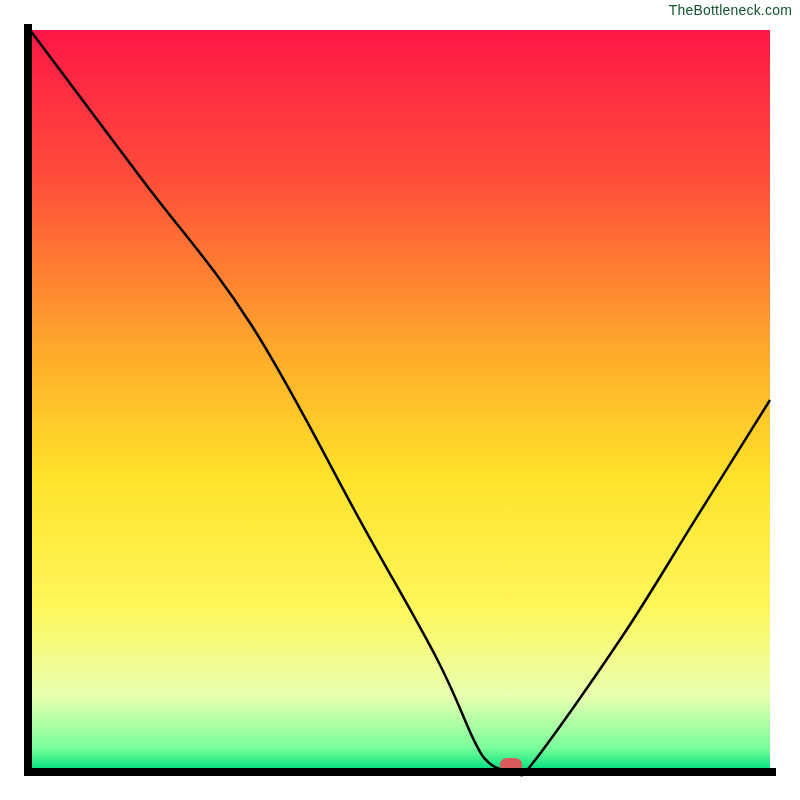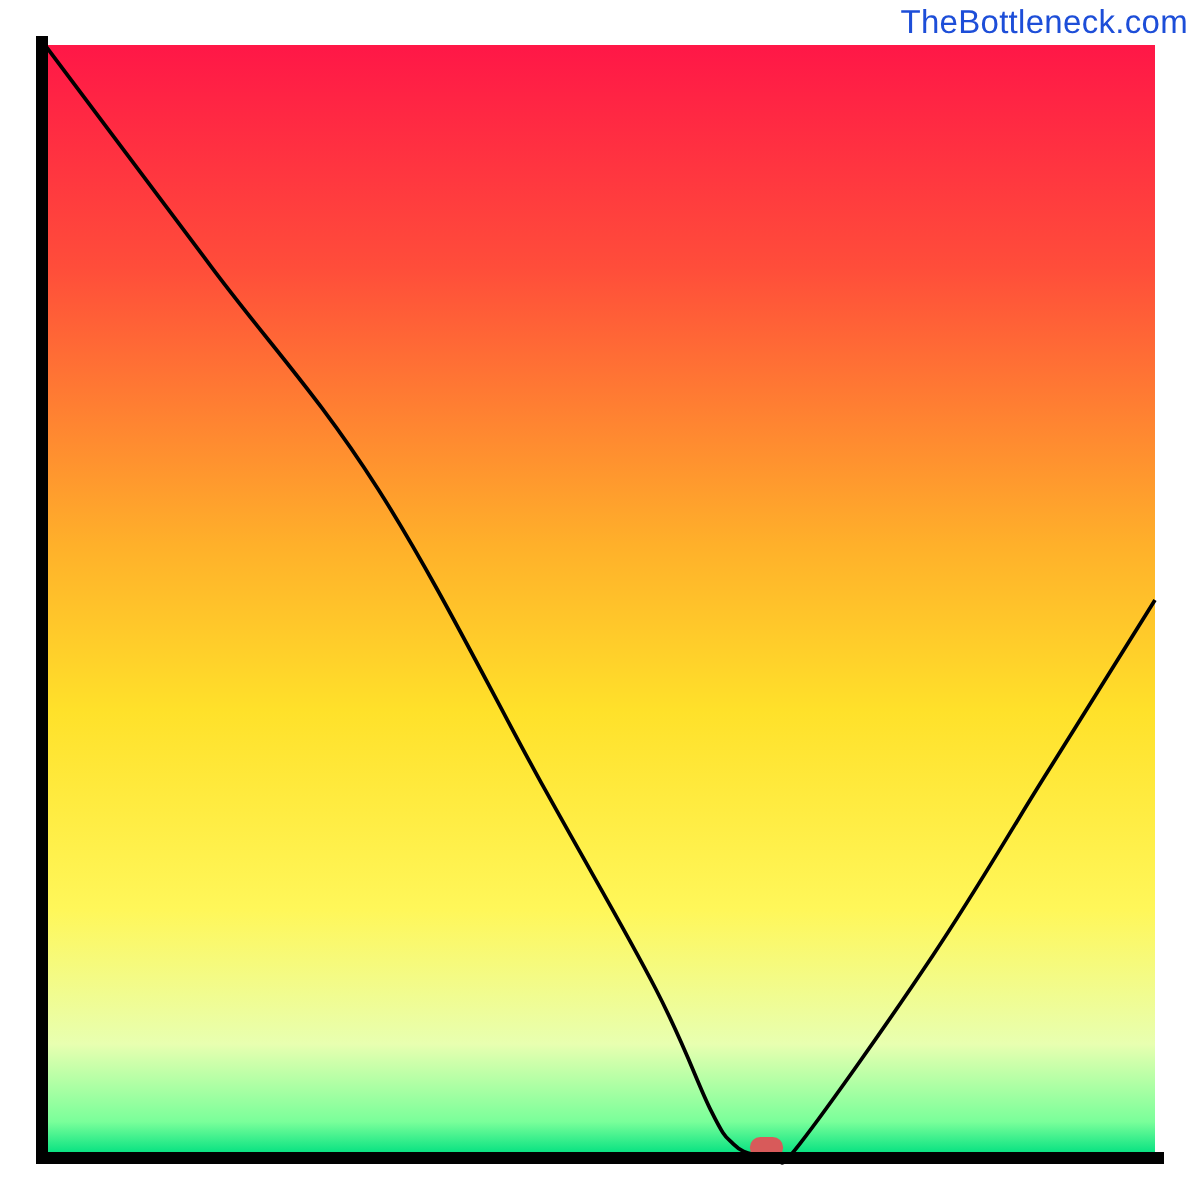--- a/index.html
+++ b/index.html
@@ -12,22 +12,22 @@
   }
   .chart-wrapper {
     position: relative;
     width: 800px;
     height: 800px;
   }
   .watermark {
     position: absolute;
     top: 2px;
     right: 8px;
-    color: #1d4ed8;
-    font-size: 22px;
+    color: #14532d;
+    font-size: 14px;
     font-weight: 500;
     letter-spacing: 0.2px;
     z-index: 5;
   }
   svg.chart {
     display: block;
     width: 800px;
     height: 800px;
   }
 </style>

